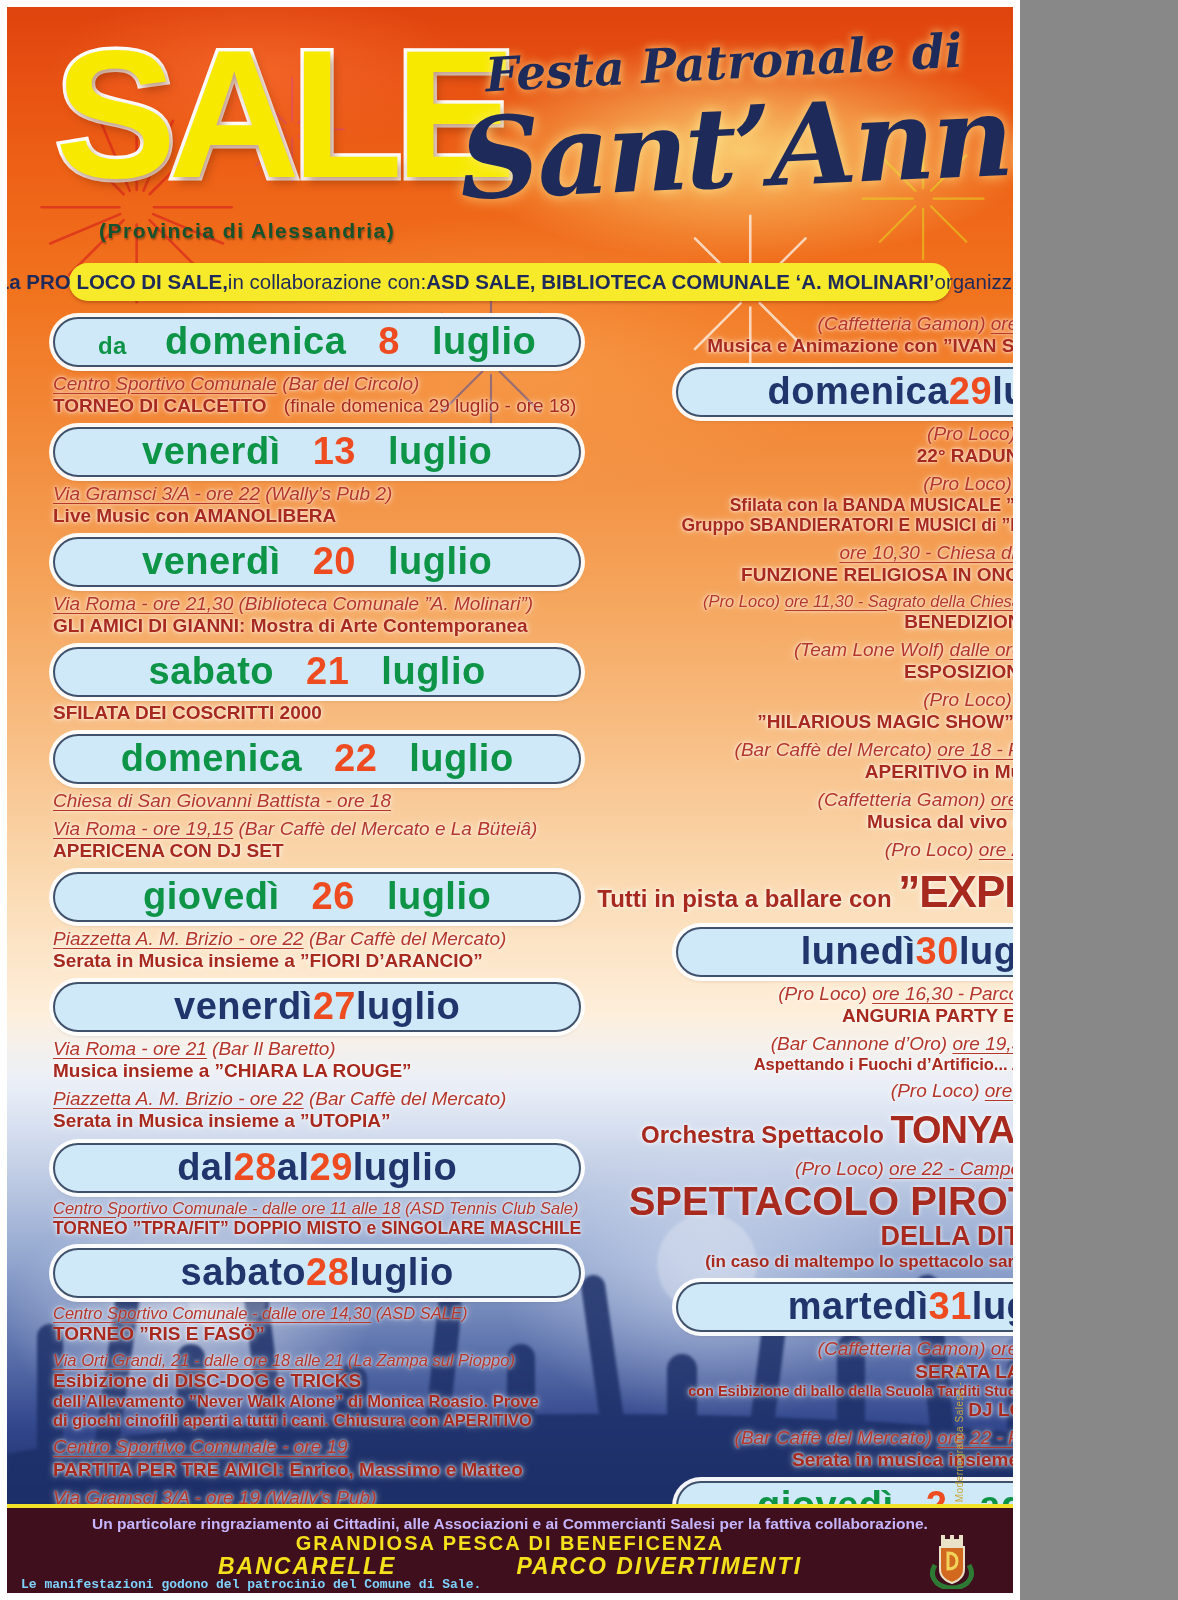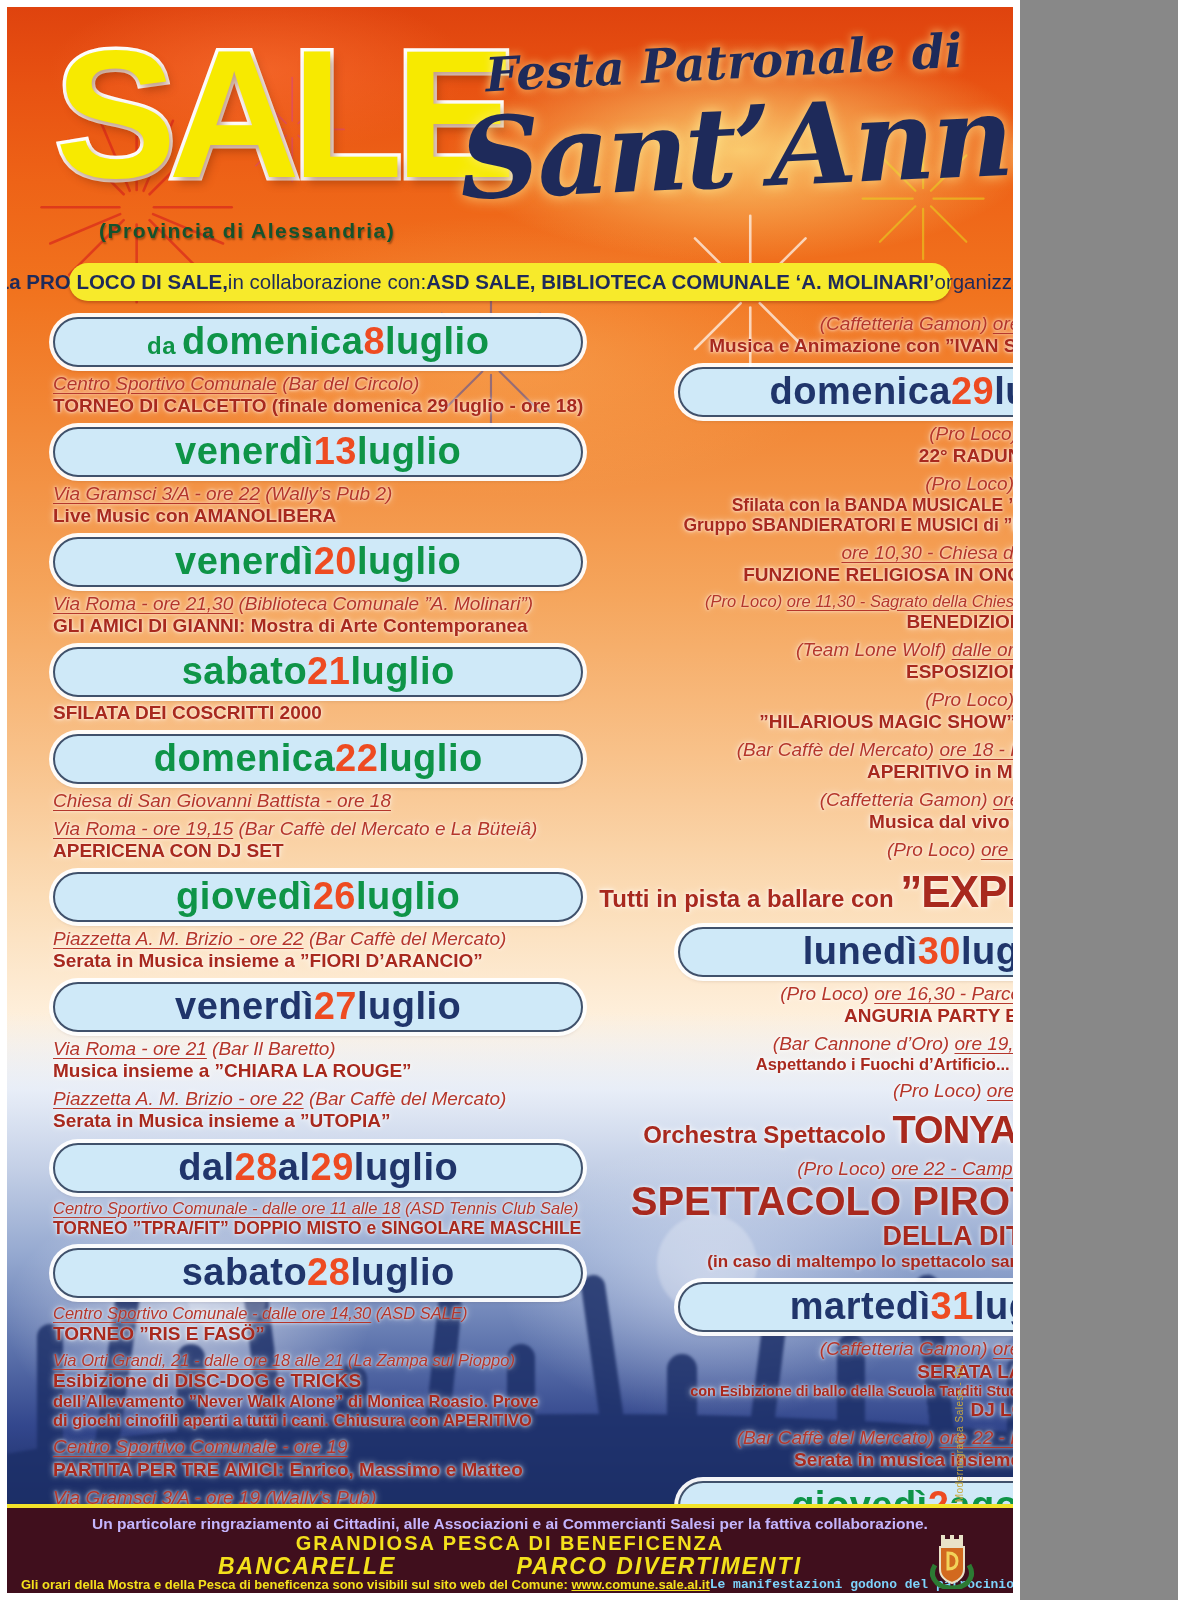--- a/index.html
+++ b/index.html
@@ -45,28 +45,28 @@
   
   .cols{position:absolute;left:46px;right:44px;top:300px;height:1196px;display:flex;gap:16px;}
   .col{position:relative;}
   .col-left{width:552px;text-align:left;}
   .col-right{flex:1;text-align:right;}
   .pill{height:46px;border-radius:25px;border:2px solid #40516b;background:#cfe9f8;
     display:flex;align-items:baseline;justify-content:center;margin:10px 0 5px 0;
     box-shadow:0 0 0 4px rgba(255,255,255,.95),0 3px 4px rgba(60,20,0,.25);
     font-weight:800;font-size:38px;line-height:44px;letter-spacing:.5px;white-space:nowrap;}
   .col-right .pill{width:86%;margin-left:auto;}
-  .pill.green{color:#0e9447;} .pill.navy{color:#20356b;}
+  .pill.green{color:#0e9447;gap:32px;} .pill.navy{color:#20356b;}
   .pill .num{color:#ee4b21;} .pill .sm{font-size:24px;font-weight:800;margin-right:6px;}
   .line{line-height:1.16;white-space:nowrap;
     text-shadow:0 0 3px rgba(255,255,255,.95),0 0 7px rgba(255,255,255,.8);}
   .loc{margin-top:6px;font-size:19px;font-style:italic;color:#b5362b;}
   .loc .u{text-decoration:underline;text-underline-offset:3px;}
   .event{font-size:19px;font-weight:bold;color:#a8291e;}
-  .event .rg{font-weight:bold;}
+  .event .rg{font-weight:normal;margin-left:12px;}
   .s18{font-size:17.5px;} .small{font-size:16.5px;} .xs{font-size:14.5px;}
   .feature{margin-top:6px;white-space:nowrap;color:#a8291e;
     text-shadow:0 0 3px rgba(255,255,255,.95),0 0 7px rgba(255,255,255,.8);}
   .feature .lead{font-size:24px;font-weight:800;}
   .feature .big{font-size:44px;font-weight:800;letter-spacing:-1px;}
   .feature.f-md .big{font-size:38px;}
   .bigline{font-size:40px;font-weight:800;color:#a8291e;line-height:1.05;white-space:nowrap;
     text-shadow:0 0 4px rgba(255,255,255,.95);}
   .medline{font-size:27px;font-weight:800;color:#a8291e;line-height:1.1;white-space:nowrap;
     text-shadow:0 0 4px rgba(255,255,255,.95);}
@@ -336,21 +336,20 @@
     <div class="credit">Grafica e stampa: Modernografica Salese - Tel. 0131.84199</div>
 
     <div class="footer">
       <div class="thanks">Un particolare ringraziamento ai Cittadini, alle Associazioni e ai Commercianti Salesi per la fattiva collaborazione.</div>
       <div class="pesca">GRANDIOSA PESCA DI BENEFICENZA</div>
       <div class="banc-row">
         <span>BANCARELLE</span>
         <span>PARCO DIVERTIMENTI</span>
       </div>
       <div class="foot-small">
-        <span class="lft"><span>Gli orari della Mostra e della Pesca di beneficenza sono visibili sul sito web del Comune: </span><a href="#" style="text-decoration:underline">www.comune.sale.al.it</a></span>
         <span class="rgt">Le manifestazioni godono del patrocinio del Comune di Sale.</span>
       </div>
       <svg class="crest" width="46" height="58" viewBox="0 0 46 58" xmlns="http://www.w3.org/2000/svg">
         <path d="M6 34 Q0 44 8 52 Q14 57 23 57 Q32 57 38 52 Q46 44 40 34" fill="none" stroke="#2c7a33" stroke-width="5"></path>
         <rect x="12" y="8" width="22" height="7" fill="#e9e2c8"></rect>
         <rect x="12" y="4" width="4" height="5" fill="#e9e2c8"></rect>
           <rect x="21" y="4" width="4" height="5" fill="#e9e2c8"></rect>
         <rect x="30" y="4" width="4" height="5" fill="#e9e2c8"></rect>
         <path d="M11 16 h24 v22 q0 10 -12 14 q-12 -4 -12 -14 z" fill="#d2691e" stroke="#e9e2c8" stroke-width="2"></path>
         <path d="M19 22 q9 0 9 8 q0 8 -9 8 z" fill="none" stroke="#f2d35a" stroke-width="3"></path>

